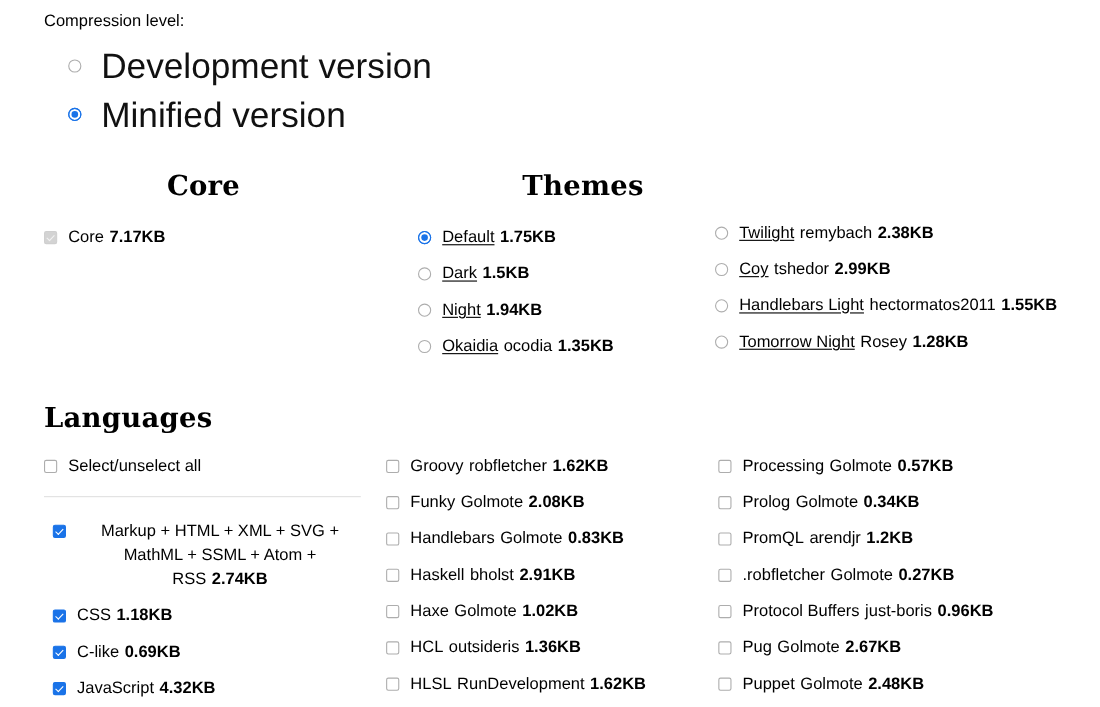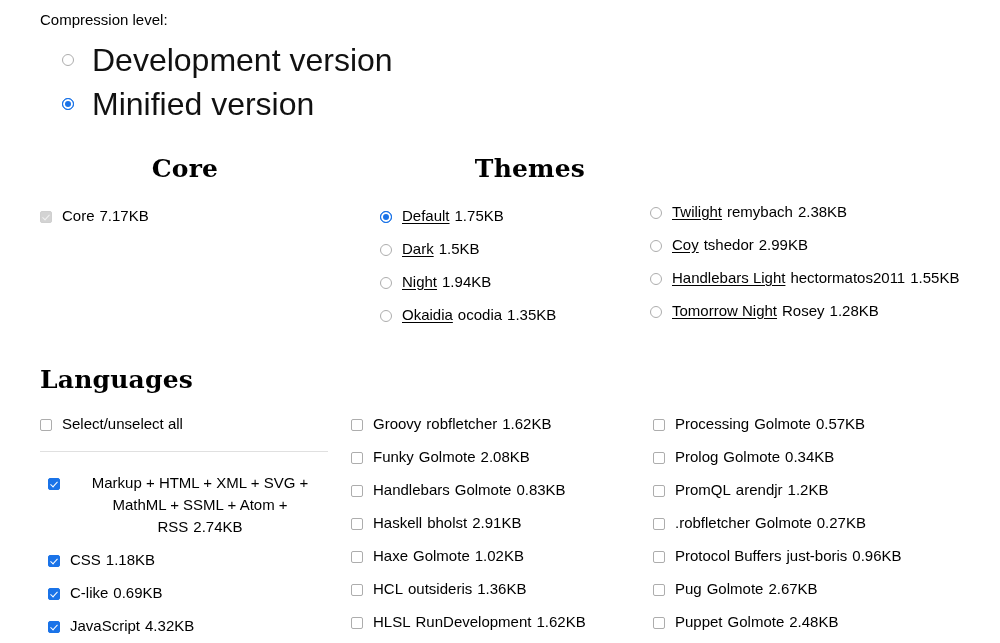--- a/index.html
+++ b/index.html
@@ -162,21 +162,21 @@
   .opt .name.link {
     text-decoration: underline;
     text-underline-offset: 1.5px;
   }
   .opt .owner {
     color: #000000;
     margin-left: 5px;
   }
   .opt .size {
     color: #000;
-    font-weight: 400;
+    font-weight: 700;
     margin-left: 5px;
     white-space: nowrap;
   }
 
   
   .block-core {
     position: absolute;
     left: 40px;
     top: 155px;
     width: 290px;

